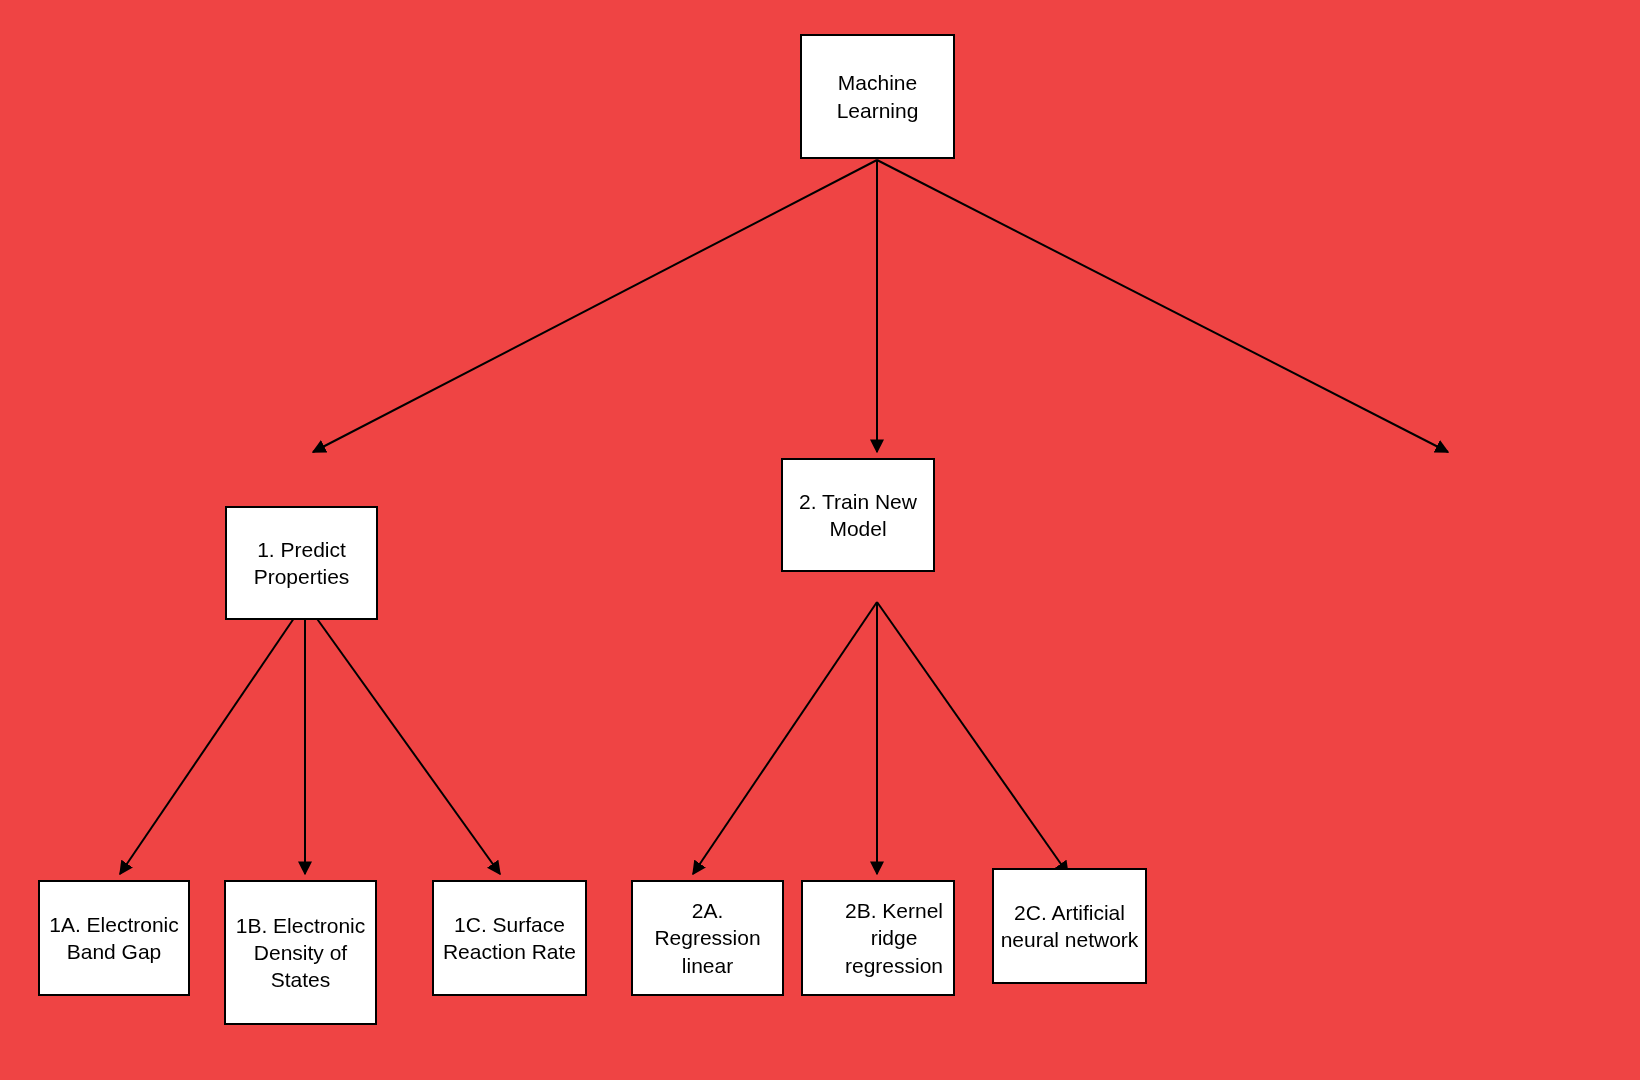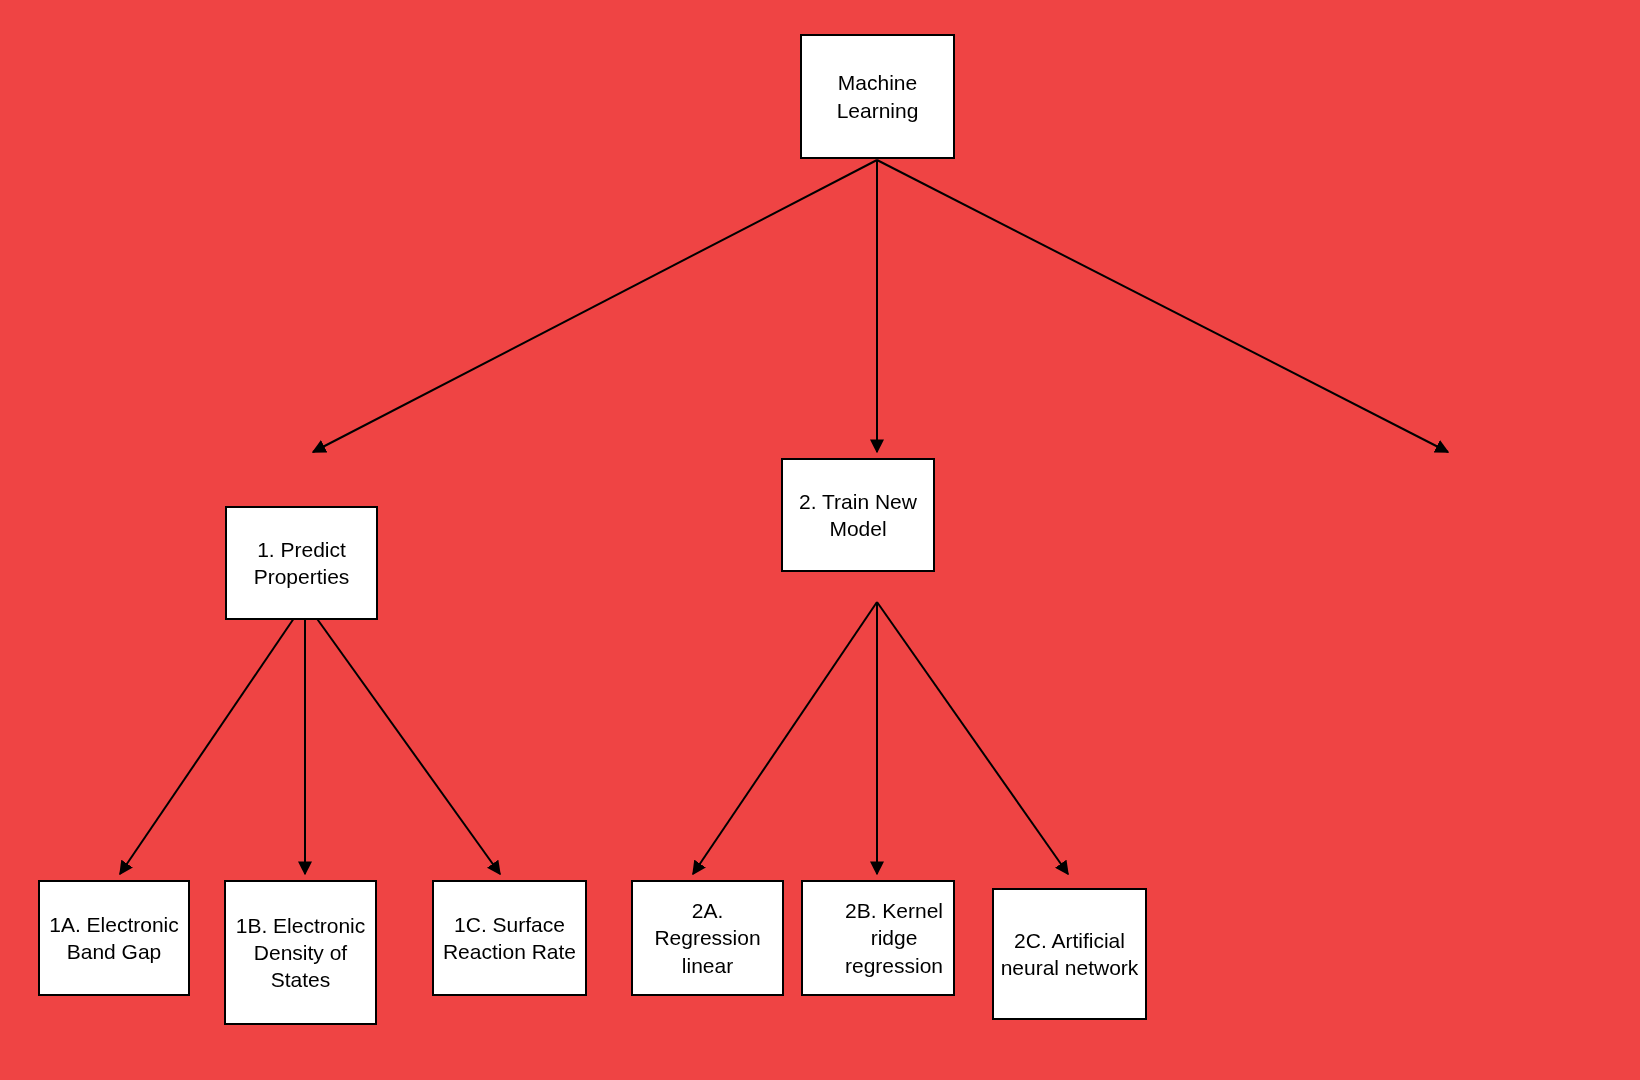--- a/index.html
+++ b/index.html
@@ -112,18 +112,18 @@
 Regression
 linear</span>
   </div>
 
   <div class="node lvl-2" style="left:801px; top:880px; width:154px; height:116px;padding-left:32px;">
     <span class="node-label">2B. Kernel
 ridge
 regression</span>
   </div>
 
-  <div class="node lvl-2" style="left:992px; top:888px; width:155px; height:132px;text-align:center;">
+  <div class="node lvl-2" style="left:992px; top:868px; width:155px; height:116px;text-align:center;">
     <span class="node-label">2C. Artificial
 neural network</span>
   </div>
 
 </div>
 
 </body></html>

